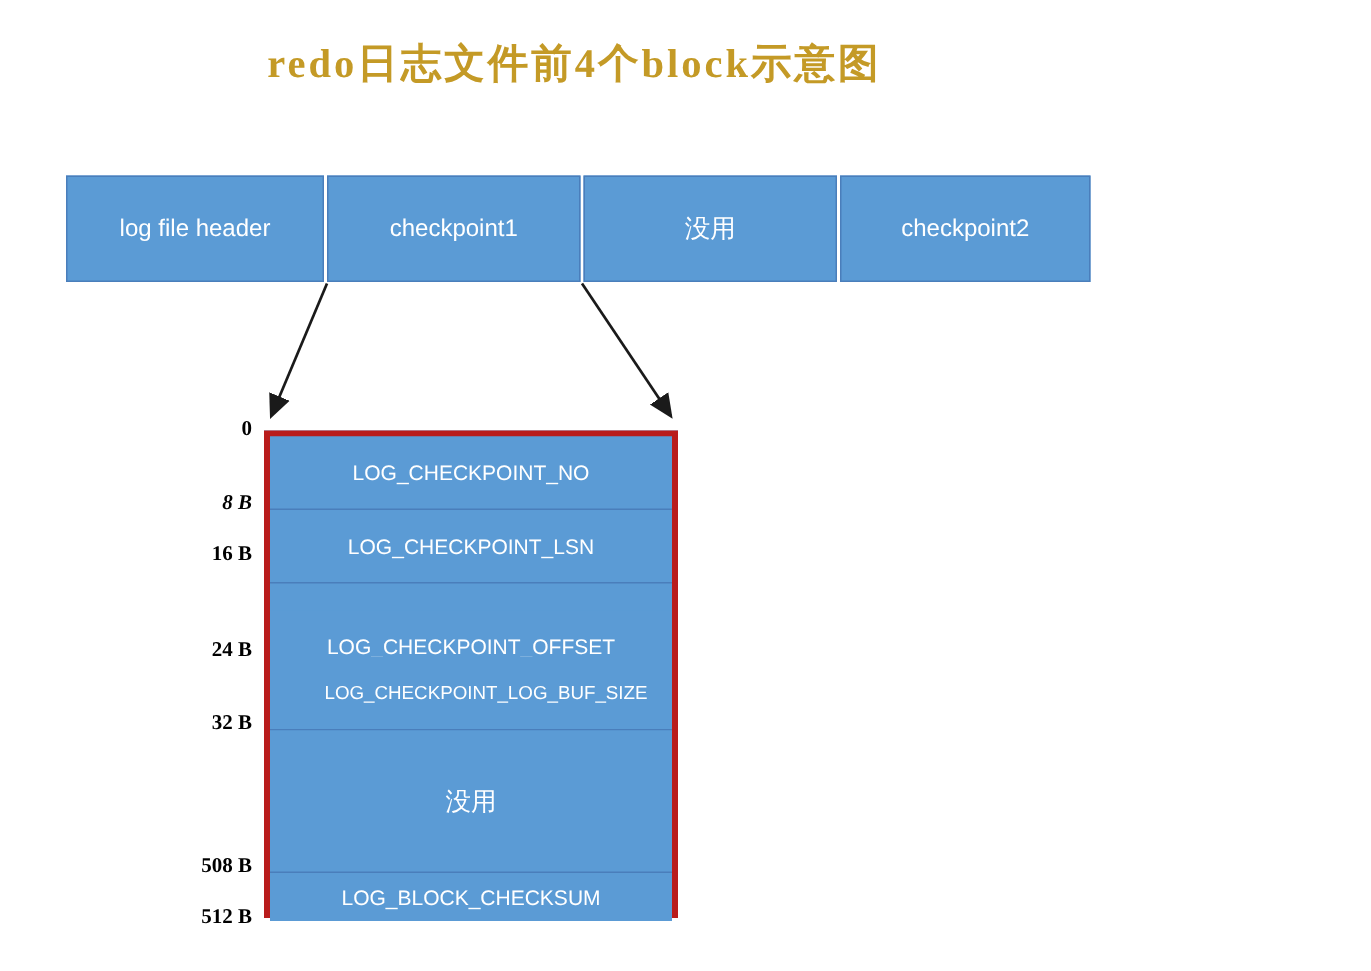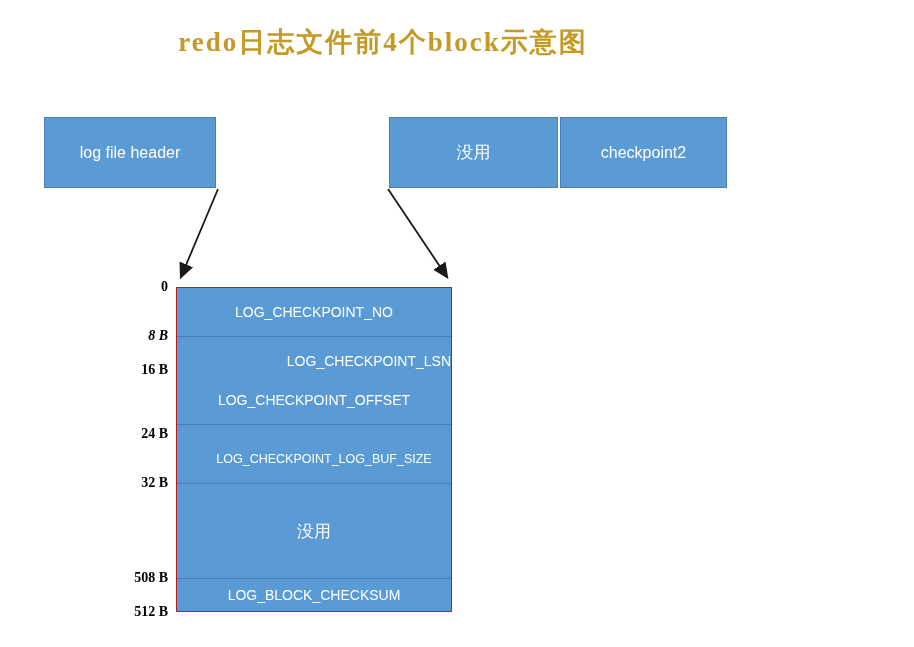--- a/index.html
+++ b/index.html
@@ -65,21 +65,21 @@
     pointer-events: none;
   }
 
   
   #detail-table {
     position: absolute;
     left: 176px;
     top: 287px;
     width: 276px;
     height: 325px;
-    border: 1px solid #b91c1c;
+    border: 4px solid #b91c1c;
     box-sizing: border-box;
     background: #5b9bd5;
   }
   .detail-row {
     position: absolute;
     left: 0;
     width: 100%;
     box-sizing: border-box;
     background: #5b9bd5;
     display: flex;
@@ -110,20 +110,23 @@
 <body>
 
 <div id="page">
 
   <div id="diagram-title">redo日志文件前4个block示意图</div>
 
   <div id="top-row">
     <div class="top-block" style="left:0px;   width:172px;">
       <span>log file header</span>
     </div>
+    <div class="top-block" style="left:174px; width:169px;">
+      <span>checkpoint1</span>
+    </div>
     <div class="top-block cjk" style="left:345px; width:169px;">
       <span>没用</span>
     </div>
     <div class="top-block" style="left:516px; width:167px;">
       <span>checkpoint2</span>
     </div>
   </div>
 
   <svg id="arrows" viewBox="0 0 914 647">
     <defs>
@@ -132,24 +135,24 @@
       </marker>
     </defs>
     <line x1="218" y1="189" x2="181" y2="277" stroke="#1a1a1a" stroke-width="1.8" marker-end="url(#arrowhead)"></line>
     <line x1="388" y1="189" x2="447" y2="277" stroke="#1a1a1a" stroke-width="1.8" marker-end="url(#arrowhead)"></line>
   </svg>
 
   <div id="detail-table">
     <div class="detail-row" style="top:0px;   height:49px;">
       <span>LOG_CHECKPOINT_NO</span>
     </div>
-    <div class="detail-row" style="top:49px;  height:49px;justify-content:flex-end;">
+    <div class="detail-row" style="top:49px;  height:49px;">
       <span>LOG_CHECKPOINT_LSN</span>
     </div>
-    <div class="detail-row" style="top:88px;  height:49px;">
+    <div class="detail-row" style="top:116px;  height:49px;">
       <span>LOG_CHECKPOINT_OFFSET</span>
     </div>
     <div class="detail-row small" style="top:147px; height:49px;">
       <span>LOG_CHECKPOINT_LOG_BUF_SIZE</span>
     </div>
     <div class="detail-row cjk" style="top:196px; height:95px;">
       <span>没用</span>
     </div>
     <div class="detail-row" style="top:291px; height:32px;justify-content:center;">
       <span>LOG_BLOCK_CHECKSUM</span>

